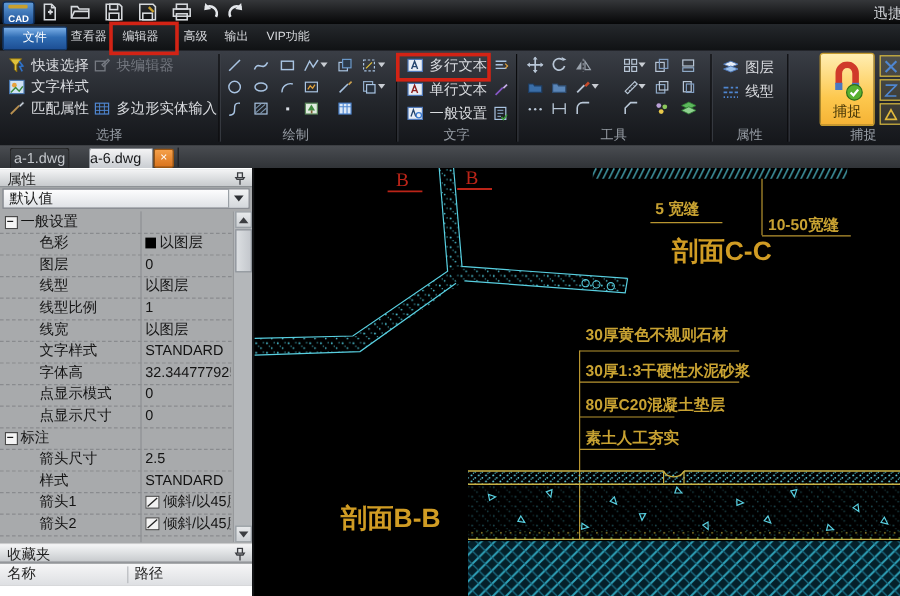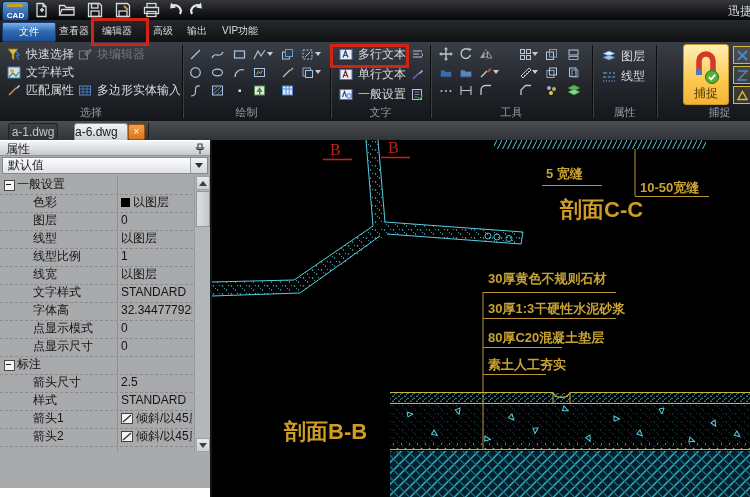--- a/index.html
+++ b/index.html
@@ -668,20 +668,30 @@
         <span class="btn up">
             <i class="tri-up"></i>
           </span>
         <span class="thumb"></span>
         <span class="btn dn">
             <i class="tri-dn"></i>
           </span>
       </div>
     </div>
 
+    <div class="phead" style="top:313px"><span>收藏夹</span>
+      <span class="pin"><svg width="10" height="12" viewBox="0 0 10 12">
+            <path d="M3 1 h4 v4 h-4 z M1.5 5 h7 l-1 1.5 h-5 z M5 6.5 v4.5" stroke="#3a3c40" stroke-width="1.1" fill="none"></path>
+          </svg></span>
+    </div>
+    <div class="favcols">
+      <span class="c1">名称</span>
+      <span class="cd"></span>
+      <span class="c2">路径</span>
+    </div>
     <div class="favbody"></div>
   </div>
   <div class="lpdivider"></div>
 
   <div class="canvas">
     <svg width="538" height="357" viewBox="0 0 538 357">
       <defs>
         <pattern id="stip" width="9" height="8" patternUnits="userSpaceOnUse">
           <circle cx="1.5" cy="2" r="0.8" fill="#4fc8da"></circle>
             <circle cx="5.5" cy="6" r="0.7" fill="#4fc8da"></circle>

